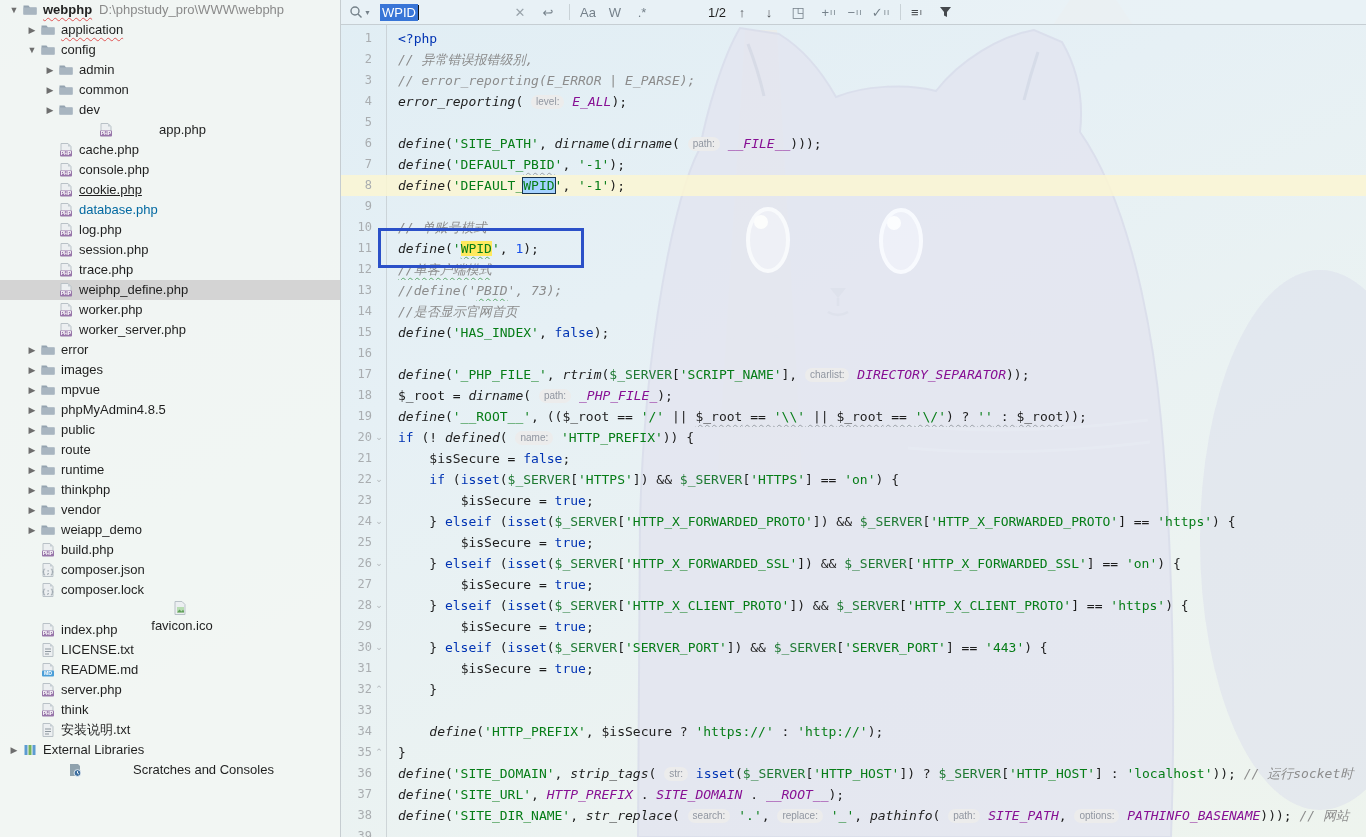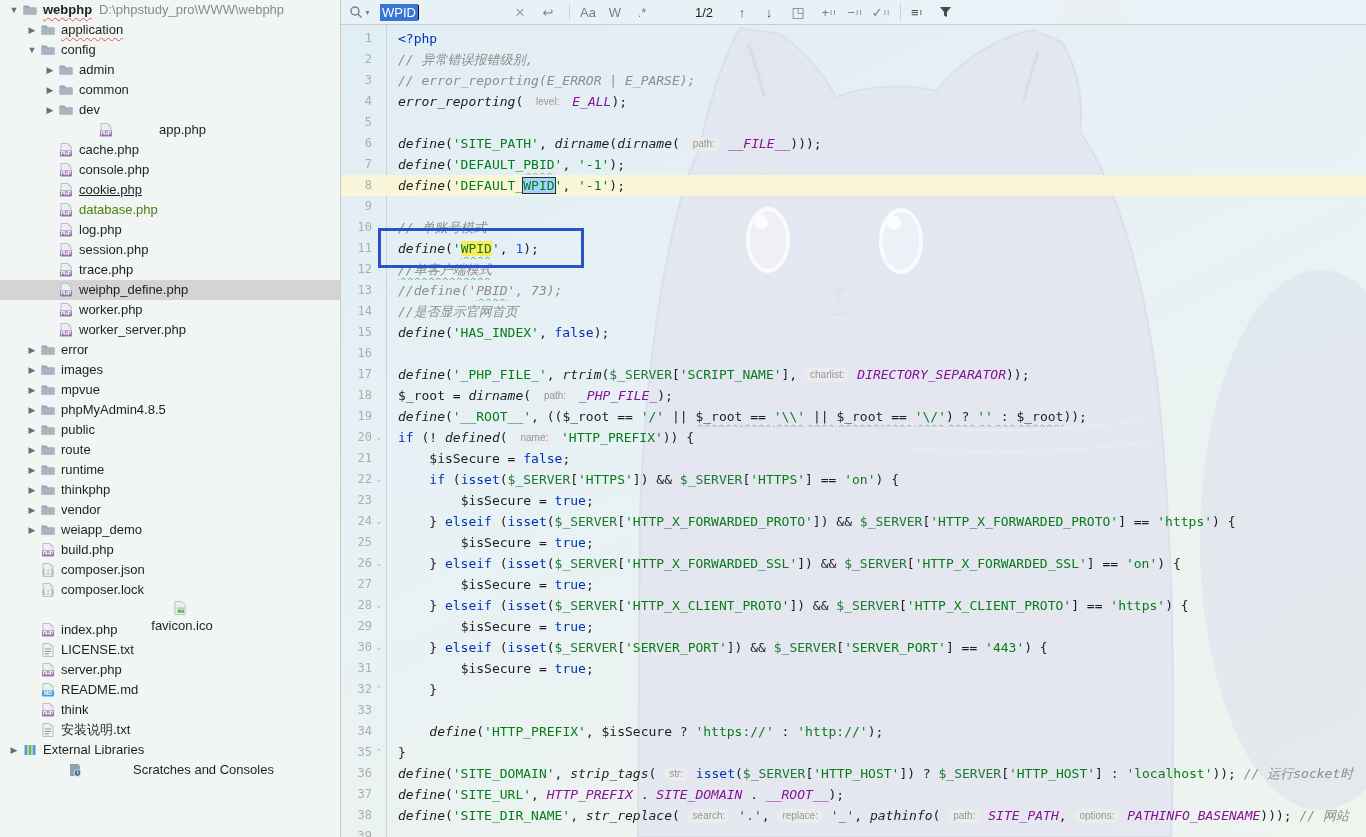--- a/index.html
+++ b/index.html
@@ -234,21 +234,21 @@
       <div class="tree-row" style="padding-left: 42px;">
         <span class="tree-chevron"></span>
         <span class="tree-icon">
           <svg width="16" height="16" viewBox="0 0 16 16">
             <path d="M3 1.5 h7 l3 3 v6 h-10 z" fill="#eceff1" stroke="#b9c1c7" stroke-width="1"></path>
             <path d="M10 1.5 l3 3 h-3 z" fill="#c3ccd2"></path>
             <rect x="2" y="8.5" width="12" height="6" rx="1" fill="#9876aa"></rect>
             <text x="8" y="13.2" font-size="5.2" font-family="Liberation Sans, sans-serif" font-weight="bold" fill="#ffffff" text-anchor="middle">PHP</text>
           </svg>
         </span>
-        <span class="tree-label" style="color: #4d7c0f;">database.php</span>
+        <span class="tree-label" style="color: #0369a1;">database.php</span>
       </div>
       <div class="tree-row" style="padding-left: 42px;">
         <span class="tree-chevron"></span>
         <span class="tree-icon">
           <svg width="16" height="16" viewBox="0 0 16 16">
             <path d="M3 1.5 h7 l3 3 v6 h-10 z" fill="#eceff1" stroke="#b9c1c7" stroke-width="1"></path>
             <path d="M10 1.5 l3 3 h-3 z" fill="#c3ccd2"></path>
             <rect x="2" y="8.5" width="12" height="6" rx="1" fill="#9876aa"></rect>
             <text x="8" y="13.2" font-size="5.2" font-family="Liberation Sans, sans-serif" font-weight="bold" fill="#ffffff" text-anchor="middle">PHP</text>
           </svg>
@@ -486,37 +486,37 @@
           </svg>
         </span>
         <span class="tree-label">LICENSE.txt</span>
       </div>
       <div class="tree-row" style="padding-left: 24px;">
         <span class="tree-chevron"></span>
         <span class="tree-icon">
           <svg width="16" height="16" viewBox="0 0 16 16">
             <path d="M3 1.5 h7 l3 3 v6 h-10 z" fill="#eceff1" stroke="#b9c1c7" stroke-width="1"></path>
             <path d="M10 1.5 l3 3 h-3 z" fill="#c3ccd2"></path>
-            <rect x="2" y="8.5" width="12" height="6" rx="1" fill="#9876aa"></rect>
-            <text x="8" y="13.2" font-size="5.2" font-family="Liberation Sans, sans-serif" font-weight="bold" fill="#ffffff" text-anchor="middle">PHP</text>
-          </svg>
-        </span>
-        <span class="tree-label">server.php</span>
-      </div>
-      <div class="tree-row" style="padding-left: 24px;">
-        <span class="tree-chevron"></span>
-        <span class="tree-icon">
-          <svg width="16" height="16" viewBox="0 0 16 16">
-            <path d="M3 1.5 h7 l3 3 v6 h-10 z" fill="#eceff1" stroke="#b9c1c7" stroke-width="1"></path>
-            <path d="M10 1.5 l3 3 h-3 z" fill="#c3ccd2"></path>
             <rect x="2" y="8.5" width="12" height="6" rx="1" fill="#4a9ed8"></rect>
             <text x="8" y="13.2" font-size="5.2" font-family="Liberation Sans, sans-serif" font-weight="bold" fill="#ffffff" text-anchor="middle">MD</text>
           </svg>
         </span>
         <span class="tree-label">README.md</span>
+      </div>
+      <div class="tree-row" style="padding-left: 24px;">
+        <span class="tree-chevron"></span>
+        <span class="tree-icon">
+          <svg width="16" height="16" viewBox="0 0 16 16">
+            <path d="M3 1.5 h7 l3 3 v6 h-10 z" fill="#eceff1" stroke="#b9c1c7" stroke-width="1"></path>
+            <path d="M10 1.5 l3 3 h-3 z" fill="#c3ccd2"></path>
+            <rect x="2" y="8.5" width="12" height="6" rx="1" fill="#9876aa"></rect>
+            <text x="8" y="13.2" font-size="5.2" font-family="Liberation Sans, sans-serif" font-weight="bold" fill="#ffffff" text-anchor="middle">PHP</text>
+          </svg>
+        </span>
+        <span class="tree-label">server.php</span>
       </div>
       <div class="tree-row" style="padding-left: 24px;">
         <span class="tree-chevron"></span>
         <span class="tree-icon">
           <svg width="16" height="16" viewBox="0 0 16 16">
             <path d="M3 1.5 h7 l3 3 v6 h-10 z" fill="#eceff1" stroke="#b9c1c7" stroke-width="1"></path>
             <path d="M10 1.5 l3 3 h-3 z" fill="#c3ccd2"></path>
             <rect x="2" y="8.5" width="12" height="6" rx="1" fill="#9876aa"></rect>
             <text x="8" y="13.2" font-size="5.2" font-family="Liberation Sans, sans-serif" font-weight="bold" fill="#ffffff" text-anchor="middle">PHP</text>
           </svg>
@@ -575,21 +575,21 @@
         <span class="caret-bar"></span>
     </div>
     <div class="fb-abs" style="left:168px;">
       <span class="fb-btn" style="color:#9aa4ab;">✕</span>
       <span class="fb-btn" style="margin-left:6px;">↩</span>
       <span class="fb-divider" style="margin-left:10px;"></span>
       <span class="fb-btn" style="margin-left:2px;">Aa</span>
       <span class="fb-btn" style="margin-left:5px;">W</span>
       <span class="fb-btn" style="margin-left:5px;">.*</span>
     </div>
-    <div class="fb-abs" style="left:354px;width:60px;justify-content:flex-start;">
+    <div class="fb-abs" style="left:325px;width:60px;justify-content:flex-end;">
       <span id="fb-counter">1/2</span>
     </div>
     <div class="fb-abs" style="left:390px;">
       <span class="fb-btn fb-dark">↑</span>
       <span class="fb-btn fb-dark" style="margin-left:5px;">↓</span>
       <span class="fb-btn" style="margin-left:7px;font-size:14px;">◳</span>
       <span class="fb-btn" style="margin-left:9px;">
           <span>+</span>
           <small>II</small>
         </span>

